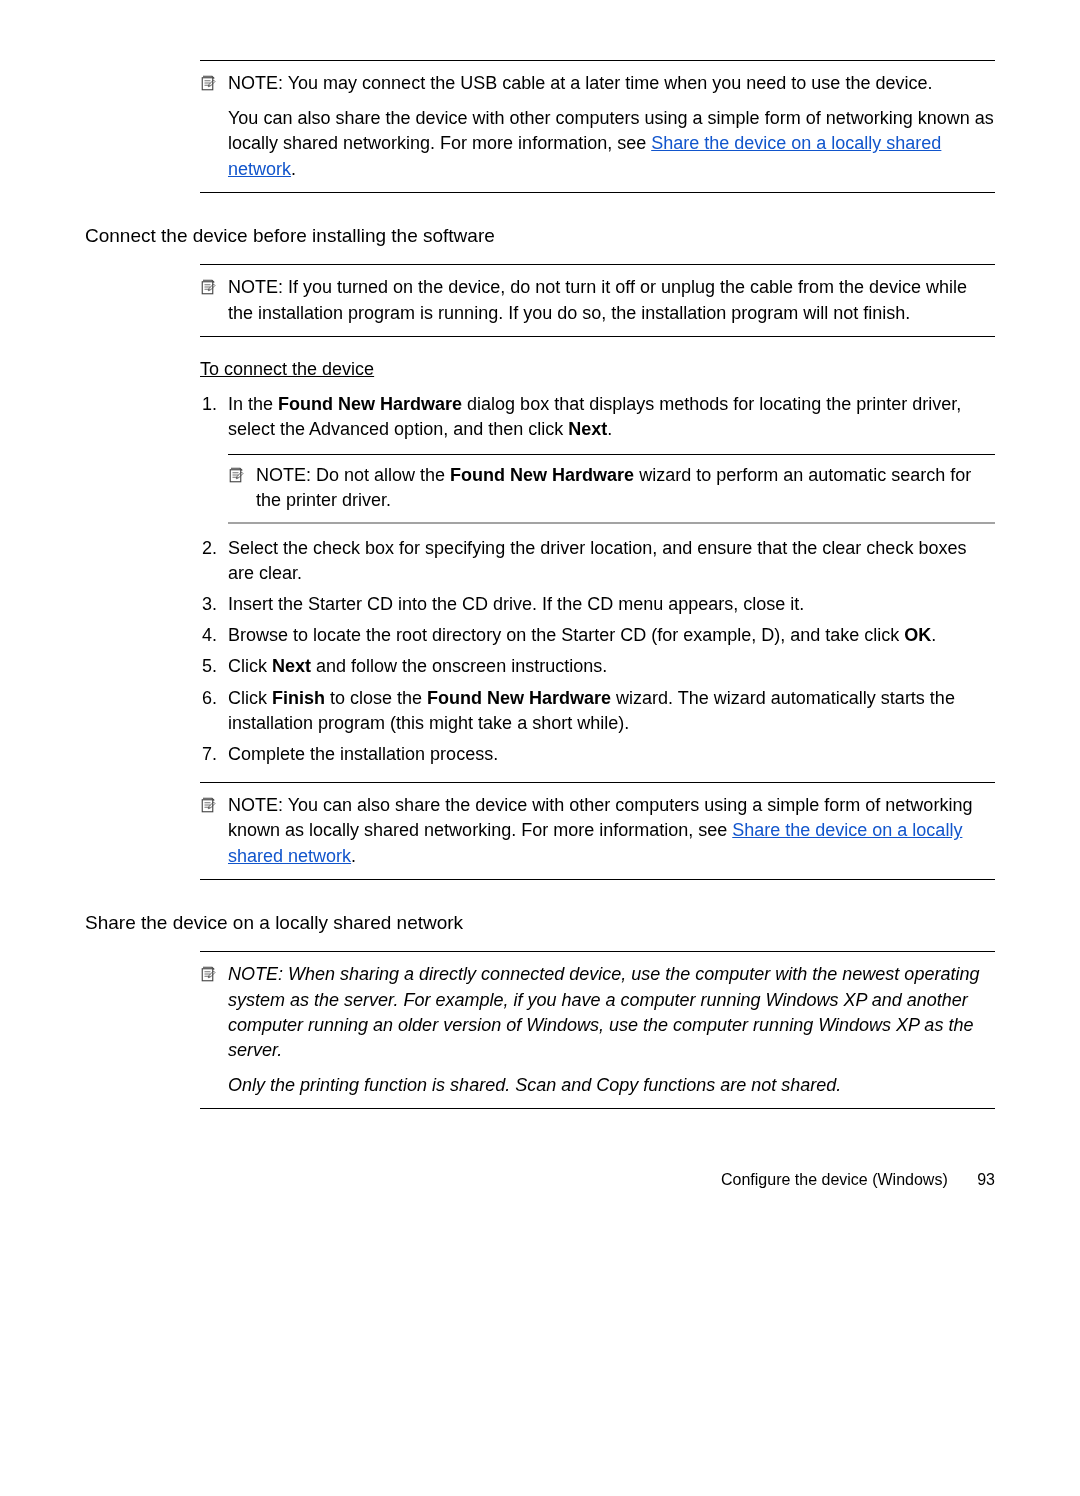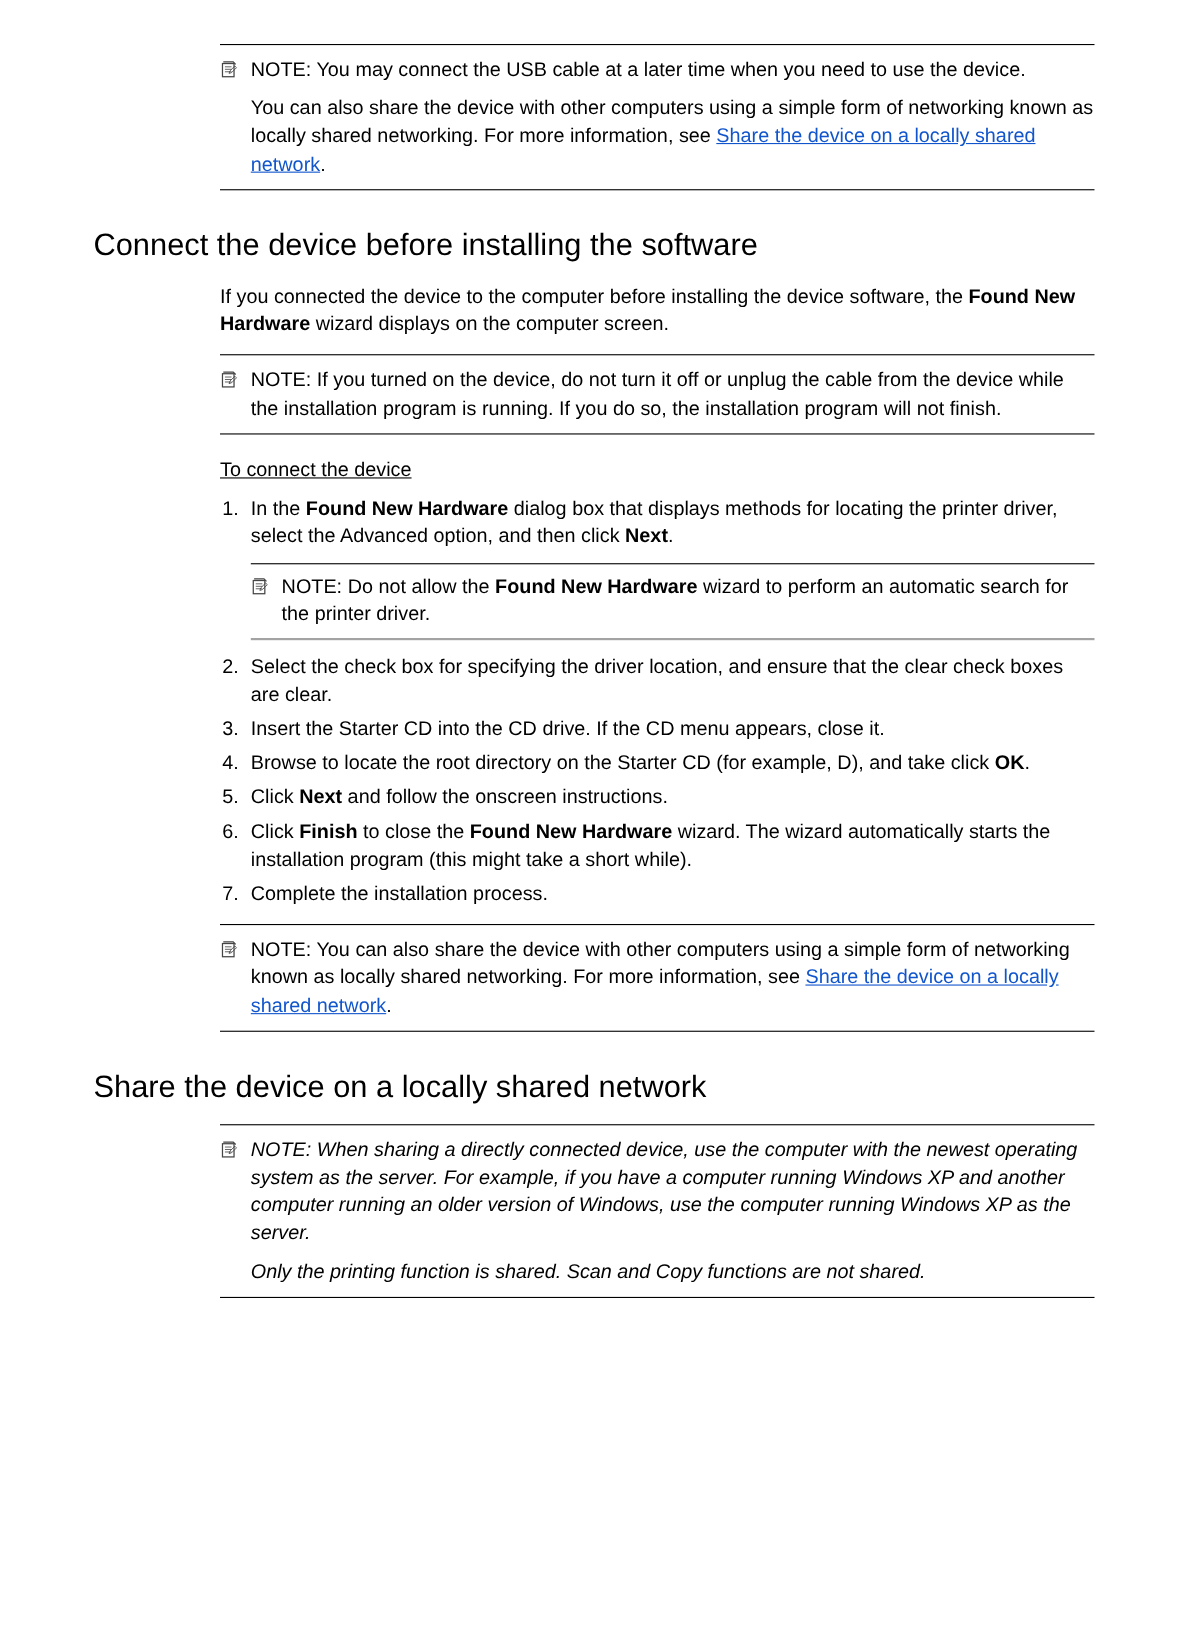--- a/index.html
+++ b/index.html
@@ -6,21 +6,21 @@
       margin: 0;
       padding: 0;
       font-family: Arial, sans-serif;
       font-size: 18px;
       line-height: 1.4;
       color: #000;
       width: 1080px;
       background: #fff;
     }
     .page {
-      padding: 40px 85px 60px 85px;
+      padding: 60px 85px 60px 85px;
     }
     .note-box {
       border-top: 1px solid #000;
       border-bottom: 1px solid #000;
       padding: 10px 0;
       margin: 0 0 20px 115px;
     }
     .note-line {
       display: flex;
       align-items: flex-start;
@@ -37,21 +37,21 @@
       height: 18px;
     }
     .note-text {
       flex: 1;
     }
     .note-continue {
       margin-left: 28px;
       margin-top: 10px;
     }
     h3 {
-      font-size: 28px;
+      font-size: 19px;
       font-weight: normal;
       margin: 30px 0 15px 0;
     }
     .body-text {
       margin: 0 0 15px 115px;
     }
     .body-sub {
       margin: 15px 0 10px 115px;
       text-decoration: underline;
     }
@@ -111,23 +111,20 @@
         <span>You may connect the USB cable at a later time when you need to use the device.</span>
       </div>
     </div>
     <div class="note-continue">
       <span>You can also share the device with other computers using a simple form of networking known as locally shared networking. For more information, see </span><span class="link">Share the device on a locally shared network</span><span>.</span>
     </div>
   </div>
 
   <h3>Connect the device before installing the software</h3>
 
-  <p class="body-text">
-    <span>If you connected the device to the computer before installing the device software, the </span><span class="bold-next">Found New Hardware</span><span> wizard displays on the computer screen.</span>
-  </p>
 
   <div class="note-box">
     <div class="note-line">
       <span class="note-icon">
         <svg viewBox="0 0 24 24">
             <rect x="3" y="5" width="14" height="16" fill="none" stroke="#444" stroke-width="1.5"></rect>
             <path d="M4 3 h12 l3 3" fill="none" stroke="#444" stroke-width="1.5"></path>
             <line x1="6" y1="9" x2="14" y2="9" stroke="#444" stroke-width="1"></line>
             <line x1="6" y1="12" x2="14" y2="12" stroke="#444" stroke-width="1"></line>
             <line x1="6" y1="15" x2="14" y2="15" stroke="#444" stroke-width="1"></line>
@@ -214,14 +211,18 @@
           </svg>
       </span>
       <div class="note-text">
         <span class="note-label">NOTE:</span>
         <span>When sharing a directly connected device, use the computer with the newest operating system as the server. For example, if you have a computer running Windows XP and another computer running an older version of Windows, use the computer running Windows XP as the server.</span>
       </div>
     </div>
     <div class="note-continue">Only the printing function is shared. Scan and Copy functions are not shared.</div>
   </div>
 
+  <div class="footer">
+    <span>Configure the device (Windows)</span>
+    <span class="page-num">93</span>
+  </div>
 
 </div>
 
 </body></html>

